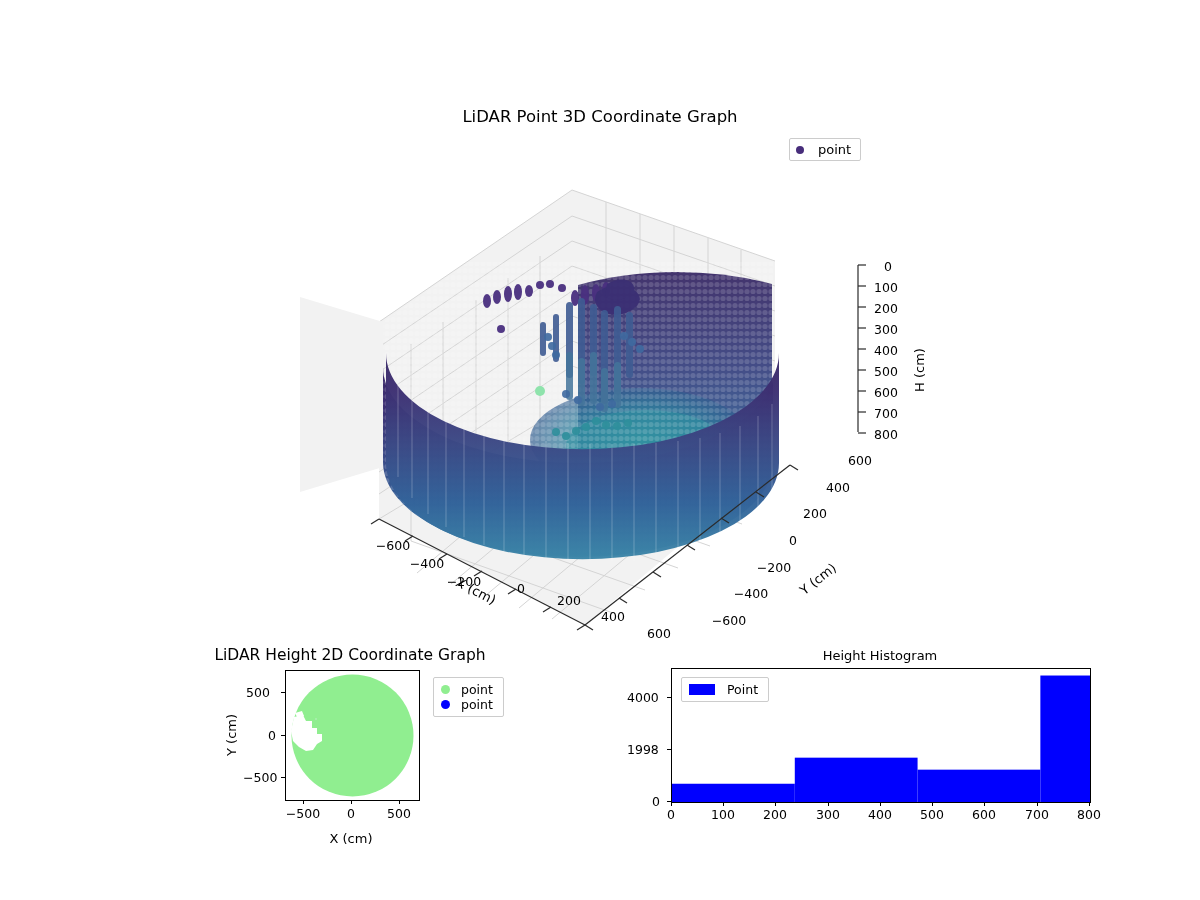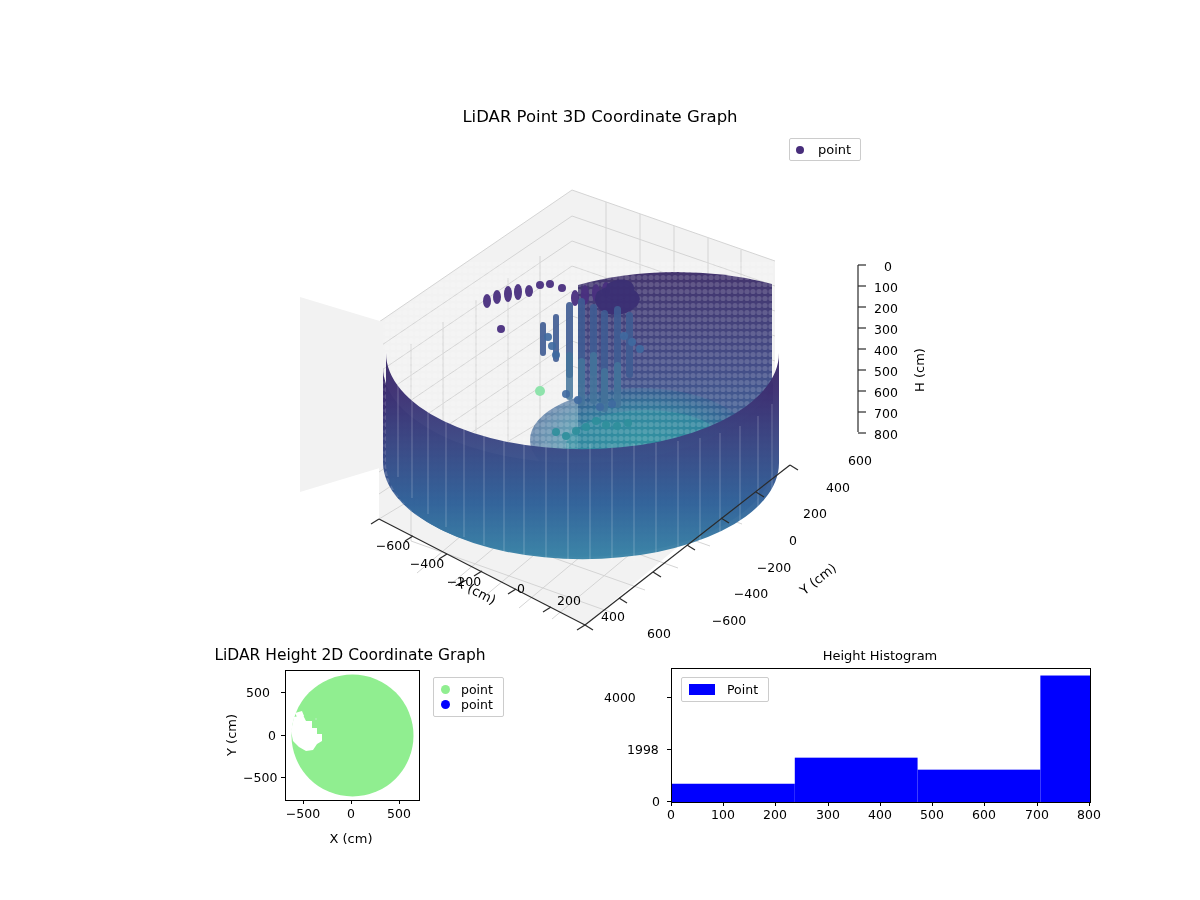--- a/index.html
+++ b/index.html
@@ -420,21 +420,21 @@
     <div id="legendHist">
       <span class="swatch" style="background:#0000ff;"></span>
       <span class="lbl">Point</span>
     </div>
 
     <div class="tickmark" style="left:667px; top:801px; width:4px; height:1px;"></div>
     <div class="tickmark" style="left:667px; top:749px; width:4px; height:1px;"></div>
     <div class="tickmark" style="left:667px; top:697px; width:4px; height:1px;"></div>
     <div class="txt tick" style="left:652px; top:794px;">0</div>
     <div class="txt tick" style="left:627px; top:742px;">1998</div>
-    <div class="txt tick" style="left:604px; top:690px;">4000</div>
+    <div class="txt tick" style="left:627px; top:690px;">4000</div>
 
     <div class="tickmark" style="left:671px; top:802px; width:1px; height:4px;"></div>
     <div class="tickmark" style="left:723px; top:802px; width:1px; height:4px;"></div>
     <div class="tickmark" style="left:775px; top:802px; width:1px; height:4px;"></div>
     <div class="tickmark" style="left:828px; top:802px; width:1px; height:4px;"></div>
     <div class="tickmark" style="left:880px; top:802px; width:1px; height:4px;"></div>
     <div class="tickmark" style="left:932px; top:802px; width:1px; height:4px;"></div>
     <div class="tickmark" style="left:984px; top:802px; width:1px; height:4px;"></div>
     <div class="tickmark" style="left:1037px; top:802px; width:1px; height:4px;"></div>
     <div class="tickmark" style="left:1089px; top:802px; width:1px; height:4px;"></div>

